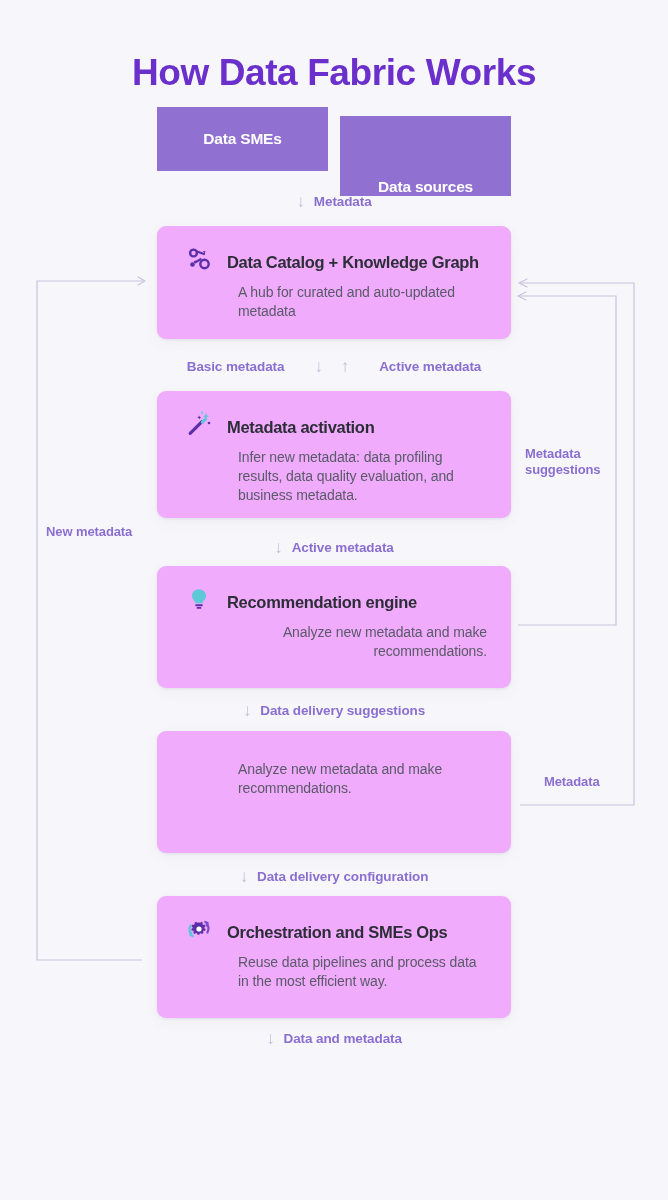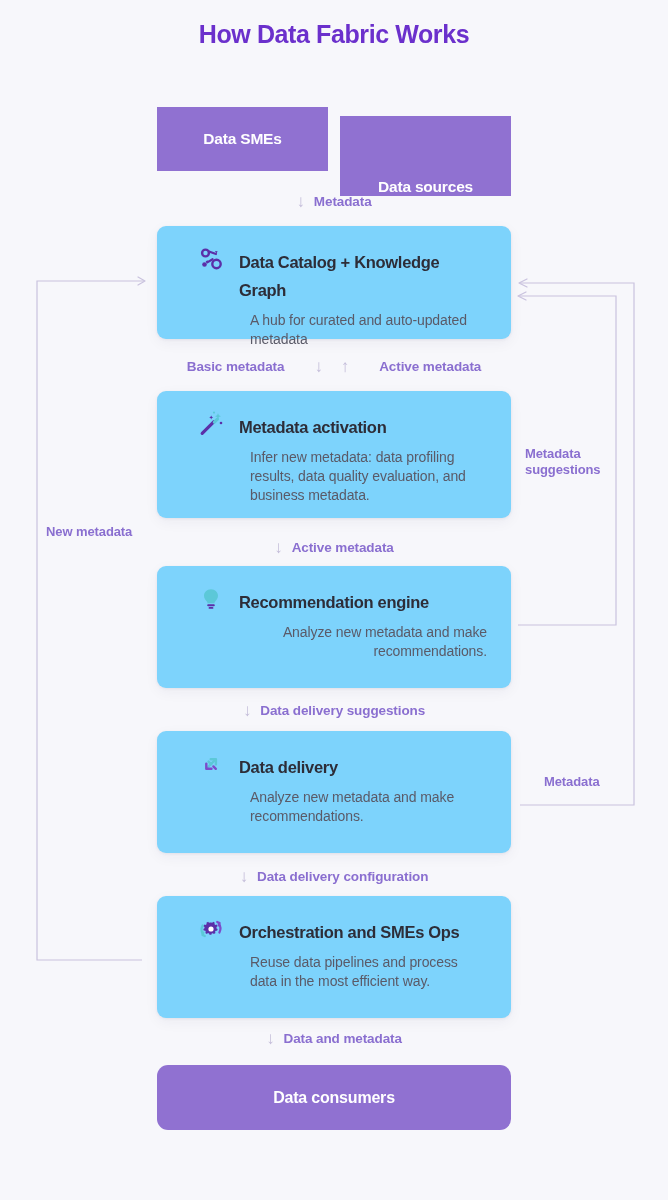--- a/index.html
+++ b/index.html
@@ -7,23 +7,23 @@
     width:668px;height:1200px;
     background:#f7f7fb;
     font-family:"Liberation Sans", sans-serif;
     overflow:hidden;
     position:relative;
   }
   .canvas{position:relative;width:668px;height:1200px;}
 
   
   .title{
-    position:absolute;left:0;top:20px;width:668px;
+    position:absolute;left:0;top:52px;width:668px;
     text-align:center;
-    font-size:25px;font-weight:bold;
+    font-size:37px;font-weight:bold;
     letter-spacing:-0.4px;
     color:#6B30CC;
   }
 
   
   .pill{
     position:absolute;
     background:#9071D1;
     border-radius:0;
     color:#ffffff;
@@ -31,26 +31,26 @@
     display:flex;align-items:center;justify-content:center;
     letter-spacing:-0.2px;
   }
   #pill-smes{left:157px;top:107px;width:171px;height:64px;}
   #pill-sources{left:340px;top:116px;width:171px;height:80px;align-items:flex-end;}
   #pill-consumers{left:157px;top:1065px;width:354px;height:65px;border-radius:11px;font-size:16px;}
 
   
   .card{
     position:absolute;
-    background:#7dd3fc;
+    background:#f0abfc;
     border-radius:9px;
     box-shadow:0 1px 3px rgba(40,30,80,0.07), 0 4px 14px rgba(40,30,80,0.05);
     left:157px;width:354px;
     box-sizing:border-box;
-    padding:22px 24px 20px 40px;
+    padding:22px 24px 20px 28px;
   }
   #card-catalog{top:226px;height:113px;}
   #card-activation{top:391px;height:127px;}
   #card-recommendation{top:566px;height:122px;text-align:right;}
   #card-delivery{top:731px;height:122px;}
   #card-orchestration{top:896px;height:122px;}
 
   .card-head{display:flex;align-items:flex-start;gap:14px;}
   .card-icon{width:28px;height:28px;flex:0 0 28px;margin-top:-3px;}
   .card-title{
@@ -194,37 +194,20 @@
     </div>
     <div class="card-desc">Analyze new metadata and make recommendations.</div>
   </div>
 
   <div class="flowrow" id="flow-delivery-sugg">
     <span class="arr">↓</span>
     <span class="lbl">Data delivery suggestions</span>
   </div>
 
   <div class="card" id="card-delivery">
-    <div class="card-head">
-      <span class="card-icon">
-        <svg viewBox="0 0 28 28" width="28" height="28" xmlns="http://www.w3.org/2000/svg">
-          <path d="M9.5 18.5 L18.5 9.5" stroke="#5CC8D8" stroke-width="2.4" stroke-linecap="round"></path>
-          <path d="M18.9 9.2 L18.9 14.4 M18.9 9.2 L13.7 9.2" stroke="#5CC8D8" stroke-width="2.4" stroke-linecap="round"></path>
-          <path d="M9.2 9.2 L9.2 14.4 M9.2 9.2 L14.4 9.2" stroke="#5CC8D8" stroke-width="2.4" stroke-linecap="round" opacity="0"></path>
-          <path d="M18.6 18.6 L9.4 9.4" stroke="#7B4CCB" stroke-width="2.4" stroke-linecap="round" opacity="0"></path>
-          <path d="M9.3 18.8 L9.3 13.6 M9.3 18.8 L14.5 18.8" stroke="#7B4CCB" stroke-width="2.4" stroke-linecap="round"></path>
-          <path d="M18.8 18.8 L13.6 18.8" stroke="#5CC8D8" stroke-width="2.4" stroke-linecap="round" opacity="0"></path>
-          <path d="M11.6 11.6 L14.2 14.2" stroke="#5CC8D8" stroke-width="2.4" stroke-linecap="round"></path>
-          <path d="M16.4 16.4 L18.8 18.8" stroke="#7B4CCB" stroke-width="2.4" stroke-linecap="round"></path>
-          <path d="M18.8 18.8 L13.7 18.8 M18.8 18.8 L18.8 13.7" stroke="#7B4CCB" stroke-width="2.4" stroke-linecap="round" opacity="0"></path>
-          <path d="M9.4 9.4 L11.7 11.7" stroke="#5CC8D8" stroke-width="2.4" stroke-linecap="round" opacity="0"></path>
-        </svg>
-      </span>
-      <span class="card-title">Data delivery</span>
-    </div>
     <div class="card-desc">Analyze new metadata and make recommendations.</div>
   </div>
 
   <div class="flowrow" id="flow-delivery-conf">
     <span class="arr">↓</span>
     <span class="lbl">Data delivery configuration</span>
   </div>
 
   <div class="card" id="card-orchestration">
     <div class="card-head">
@@ -241,21 +224,18 @@
       <span class="card-title">Orchestration and SMEs Ops</span>
     </div>
     <div class="card-desc">Reuse data pipelines and process data in the most efficient way.</div>
   </div>
 
   <div class="flowrow" id="flow-data-meta">
     <span class="arr">↓</span>
     <span class="lbl">Data and metadata</span>
   </div>
 
-  <div class="pill" id="pill-consumers">
-    <span>Data consumers</span>
-  </div>
 
   <div class="side-label" id="label-new-metadata">New metadata</div>
   <div class="side-label" id="label-metadata-sugg">Metadata suggestions</div>
   <div class="side-label" id="label-metadata-right">Metadata</div>
 
 </div>
 
 </body></html>

